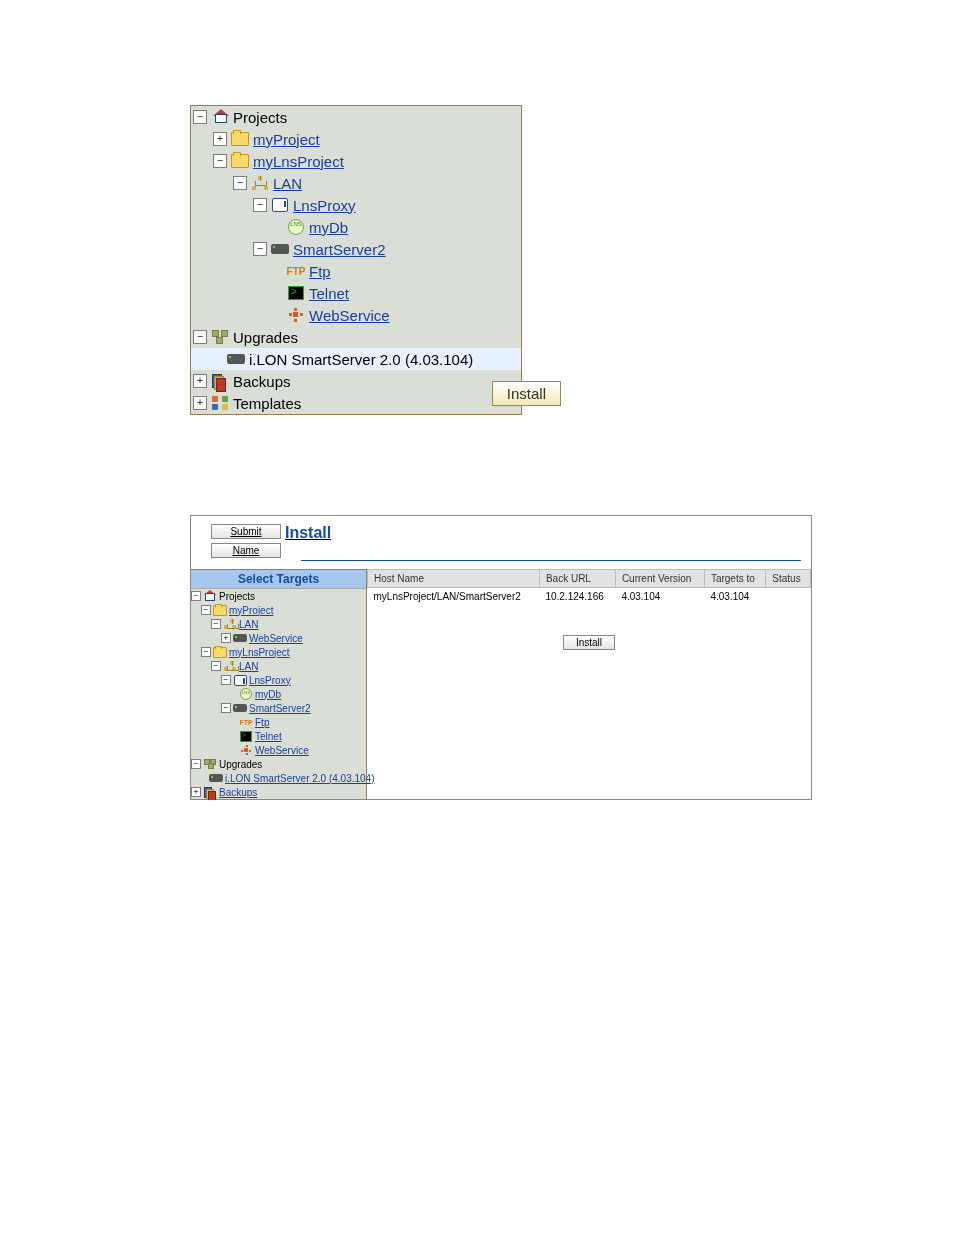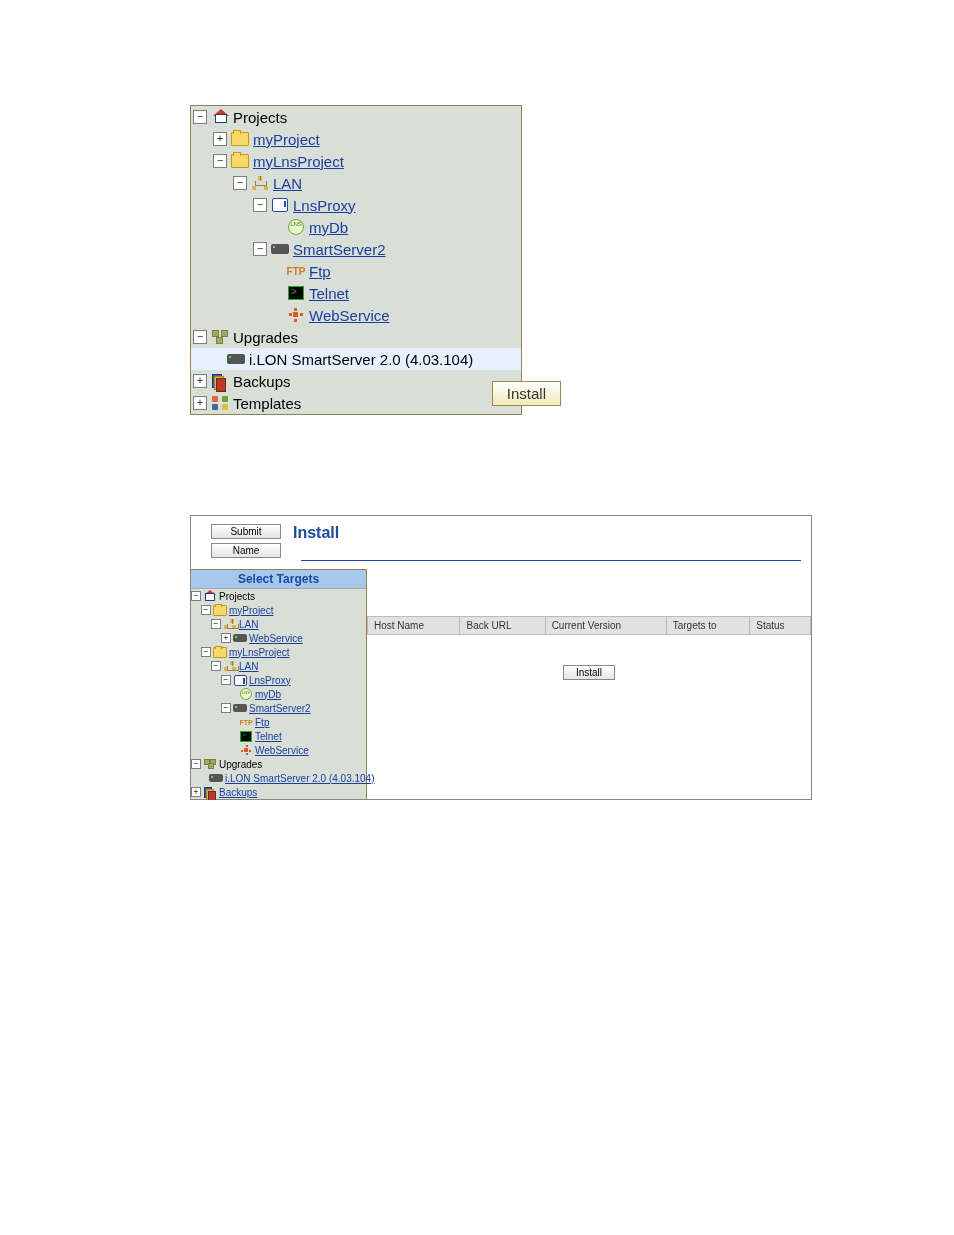--- a/index.html
+++ b/index.html
@@ -100,22 +100,23 @@
   
   .panel2{
     margin: 100px 0 0 190px;
     width: 620px;
     border:1px solid #888;
     font-size:10px;
     background:#fff;
     position:relative;
   }
   .p2-top{
-    display:flex; align-items:flex-start; gap:12px;
+    display:flex; align-items:flex-start; gap:4px;
     padding:8px 10px 0 20px;
+    text-decoration:underline;
   }
   .p2-btncol{display:flex;flex-direction:column;gap:4px;}
   .p2-btn{
     width:70px; font-size:10px; padding:1px 0;
     background:linear-gradient(#fff,#e4e4e4); border:1px solid #888;
   }
   .p2-title{color:#1a4aa0;font-weight:bold;font-size:16px;}
   .p2-hr{border-top:1px solid #1a4aa0;margin:2px 10px 8px 110px;}
   .p2-body{display:flex;}
   .p2-left{
@@ -144,21 +145,21 @@
   .p2-tree .tel-ico{width:10px;height:9px;}
   .p2-tree .tel-ico::after{font-size:7px;top:-1px;left:1px;}
   .p2-tree .ws-ico{width:10px;height:10px;}
   .p2-tree .ws-ico .d{width:2px;height:2px;}
   .p2-tree .ws-ico .c{width:4px;height:4px;top:3px;left:3px;}
   .p2-tree .upg-ico{width:12px;height:10px;}
   .p2-tree .upg-ico .u{width:4px;height:4px;}
   .p2-tree .bak-ico{width:12px;height:10px;}
   .p2-tree .bak-ico .b{width:6px;height:9px;}
   .p2-right{flex:1;}
-  table.grid{width:100%;border-collapse:collapse;font-size:10px;margin-top:47px;}
+  table.grid{width:100%;border-collapse:collapse;font-size:10px;}
   table.grid th{
     background:#e2e2e2;font-weight:normal;color:#333;
     text-align:left;padding:3px 6px;border:1px solid #bbb;
   }
   table.grid td{padding:3px 6px;border-bottom:0;}
   .p2-install{
     display:block;margin:30px auto 0;
     padding:1px 12px;font-size:10px;
     background:linear-gradient(#fff,#e4e4e4);border:1px solid #888;
   }
@@ -485,18 +486,25 @@
         <thead>
           <tr>
             <th>Host Name</th>
             <th>Back URL</th>
             <th>Current Version</th>
             <th>Targets to</th>
             <th>Status</th>
           </tr>
         </thead>
         <tbody>
+          <tr>
+            <td>myLnsProject/LAN/SmartServer2</td>
+            <td>10.2.124.166</td>
+            <td>4.03.104</td>
+            <td>4.03.104</td>
+            <td></td>
+          </tr>
         </tbody>
       </table>
       <button class="p2-install">Install</button>
     </div>
   </div>
 </div>
 
 </body></html>

